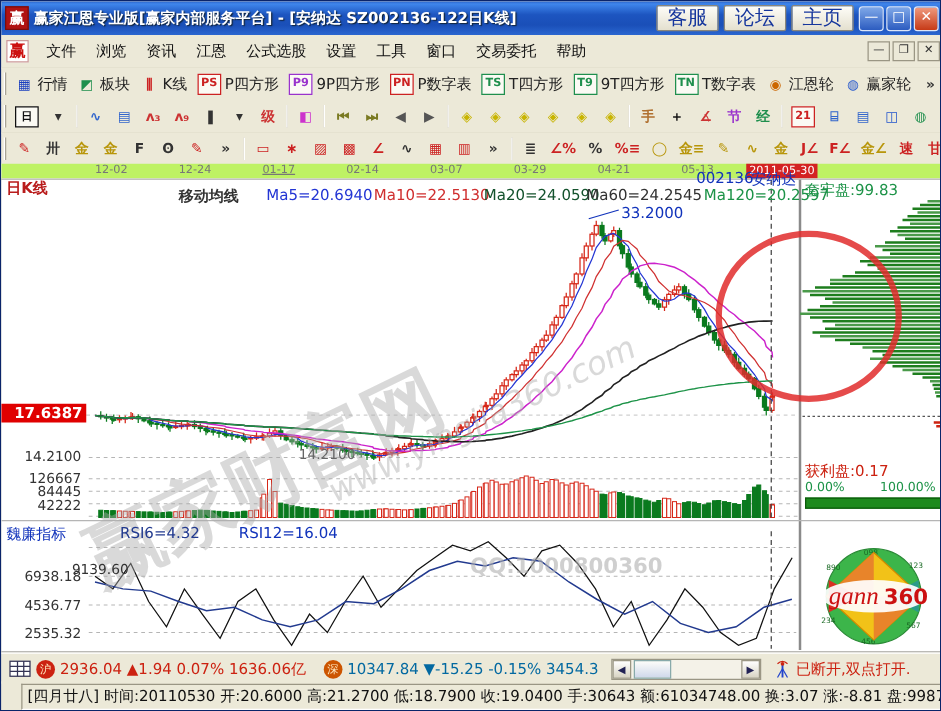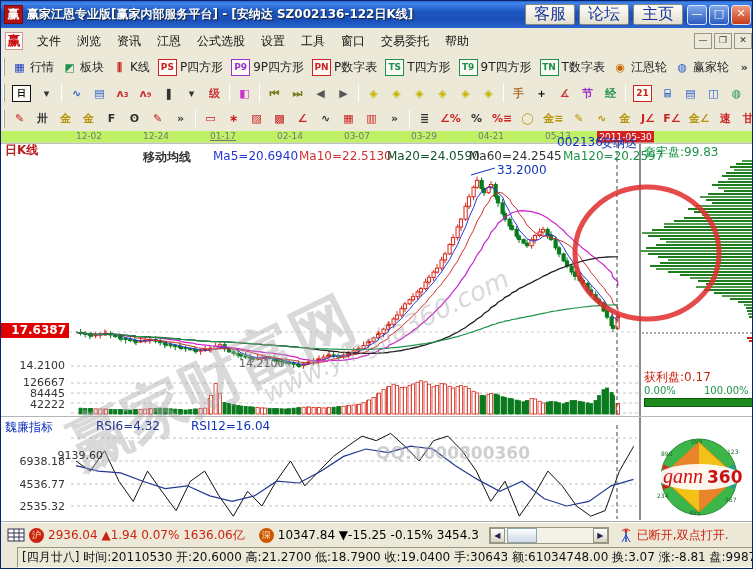--- a/index.html
+++ b/index.html
@@ -55,21 +55,21 @@
     display:flex;align-items:center;font-size:12px;}
   .badge{width:15px;height:15px;border-radius:50%;color:#ffe9c0;font-size:9px;display:flex;align-items:center;
     justify-content:center;margin:0 4px;}
   #scrollbar{width:118px;height:15px;display:flex;margin-left:10px;border:1px solid #9a9684;background:#f4f2e8;}
   .sbtn{width:15px;height:100%;background:linear-gradient(#fff,#d8d4c4);border:1px solid #9a9684;color:#225;
     font-size:8px;line-height:13px;text-align:center;box-sizing:border-box;}
   #sthumb{width:30px;height:100%;background:linear-gradient(#fdfdfa,#cfd8ea);border:1px solid #8aa;margin-left:2px;box-sizing:border-box;}
   #status2{position:absolute;left:0;top:544px;width:753px;height:25px;background:#ece9d8;display:flex;align-items:center;}
   #info-field{margin-left:16px;height:19px;flex:1;border:1px solid;border-color:#9a9684 #fff #fff #9a9684;
     background:#ece9d8;font-size:12px;color:#111;line-height:18px;padding-left:4px;white-space:nowrap;overflow:hidden;}
-  .red{color:#cc2211;} .grn{color:#000000;}
+  .red{color:#cc2211;} .grn{color:#0369a1;}
 </style>
 </head>
 <body>
 
 <div id="app">
 
   <div id="titlebar">
     <div id="app-logo">赢</div>
     <div id="title-text">赢家江恩专业版[赢家内部服务平台] - [安纳达  SZ002136-122日K线]</div>
     <div id="title-buttons" style="display:flex;">

